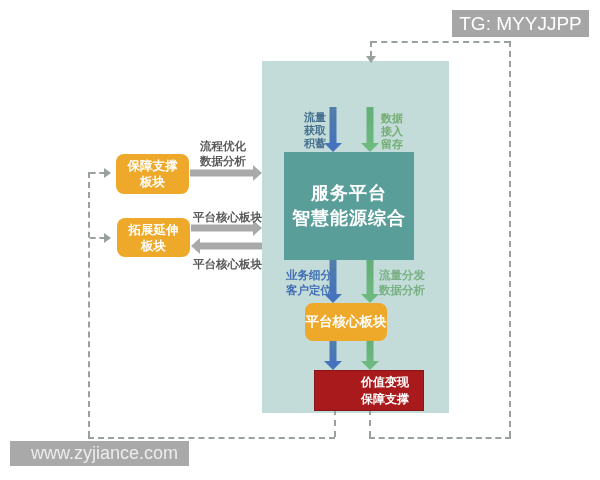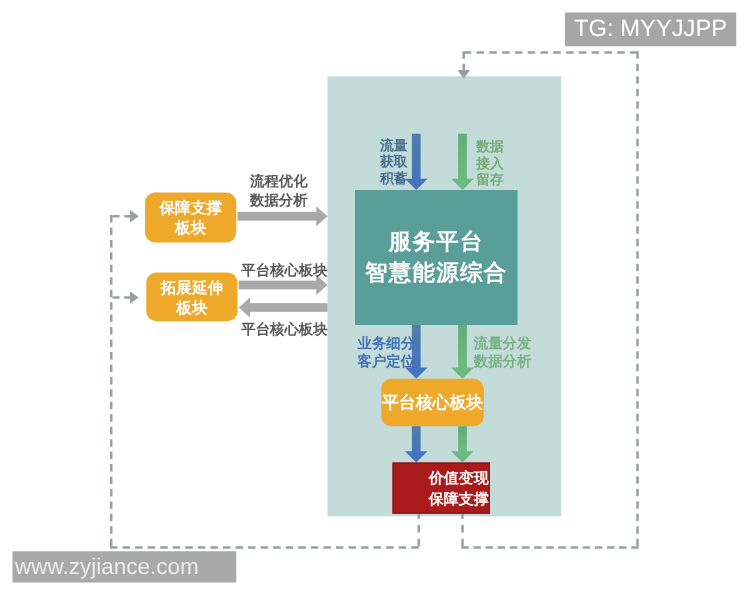--- a/index.html
+++ b/index.html
@@ -10,21 +10,21 @@
   
   .panel{position:absolute;left:262px;top:61px;width:187px;height:352px;background:#c3dcda;}
   
   .obox{position:absolute;background:#eea82a;border-radius:8px;color:#fff;font-weight:bold;
         display:flex;flex-direction:column;align-items:center;justify-content:center;text-align:center;}
   .tealbox{position:absolute;left:284px;top:152px;width:130px;height:108px;background:#5a9e99;color:#fff;
         font-weight:bold;font-size:18px;line-height:25px;display:flex;flex-direction:column;
         align-items:center;justify-content:center;text-align:center;letter-spacing:1px;}
   .redbox{position:absolute;left:314px;top:370px;width:76px;height:39px;background:#a81a1c;
         border:1px solid #8a1416;color:#fff;font-weight:bold;font-size:12px;line-height:17px;
-        display:flex;flex-direction:column;align-items:flex-end;justify-content:center;text-align:center;}
+        display:flex;flex-direction:column;align-items:center;justify-content:center;text-align:center;padding-left:32px;}
   
   .varrow{position:absolute;width:18px;}
   .varrow .shaft{position:absolute;left:50%;transform:translateX(-50%);top:0;bottom:8px;width:7px;}
   .varrow .head{position:absolute;bottom:0;left:50%;transform:translateX(-50%);width:0;height:0;
         border-left:9px solid transparent;border-right:9px solid transparent;border-top:9px solid;}
   .varrow.blue .shaft{background:linear-gradient(#517ea8,#4673bd);}
   .varrow.blue .head{border-top-color:#4673bd;}
   .varrow.green .shaft{background:linear-gradient(#63ae79,#6db97f);}
   .varrow.green .head{border-top-color:#6db97f;}
   
@@ -45,21 +45,21 @@
   .flabel{position:absolute;font-weight:600;}
   .flabel.blue{color:#46708f;font-size:11px;line-height:13px;width:26px;text-align:right;font-family:Liberation Mono, monospace;}
   .flabel.blue2{color:#4270b4;font-size:11.5px;line-height:15px;}
   .flabel.green{color:#74ad72;font-size:11px;line-height:13px;width:26px;text-align:right;}
   .flabel.green2{color:#79b184;font-size:11.5px;line-height:15px;}
   .flabel.gray{color:#5a5a5a;font-size:11.5px;line-height:15px;font-weight:600;}
   
   .wm-tg{position:absolute;left:452px;top:10px;width:137px;height:27px;background:#a6a6a6;
         color:#ffffff;font-size:19px;display:flex;align-items:center;justify-content:center;}
   .wm-site{position:absolute;left:10px;top:441px;width:179px;height:25px;background:#a9a9a9;
-        color:#ececec;font-size:18px;display:flex;align-items:center;padding-left:2px;box-sizing:border-box;}
+        color:#ececec;font-size:18px;display:flex;align-items:center;padding-left:21px;box-sizing:border-box;}
 </style>
 </head>
 <body>
 
 <div id="stage">
 
   <div class="panel"></div>
 
   <div class="dash-h" style="left:371px;top:41px;width:139px;"></div>
   <div class="dash-v" style="left:509px;top:41px;height:396px;"></div>

